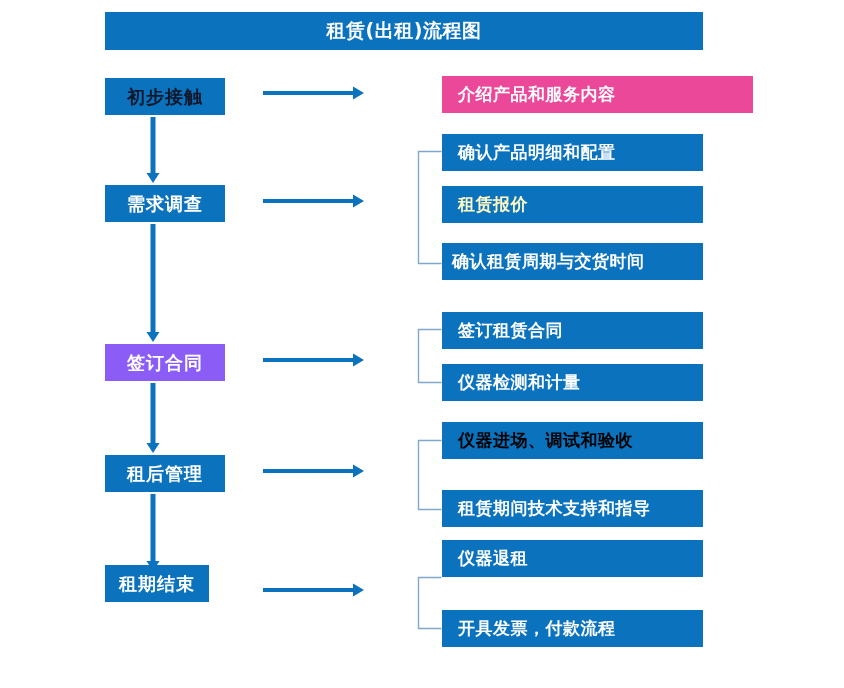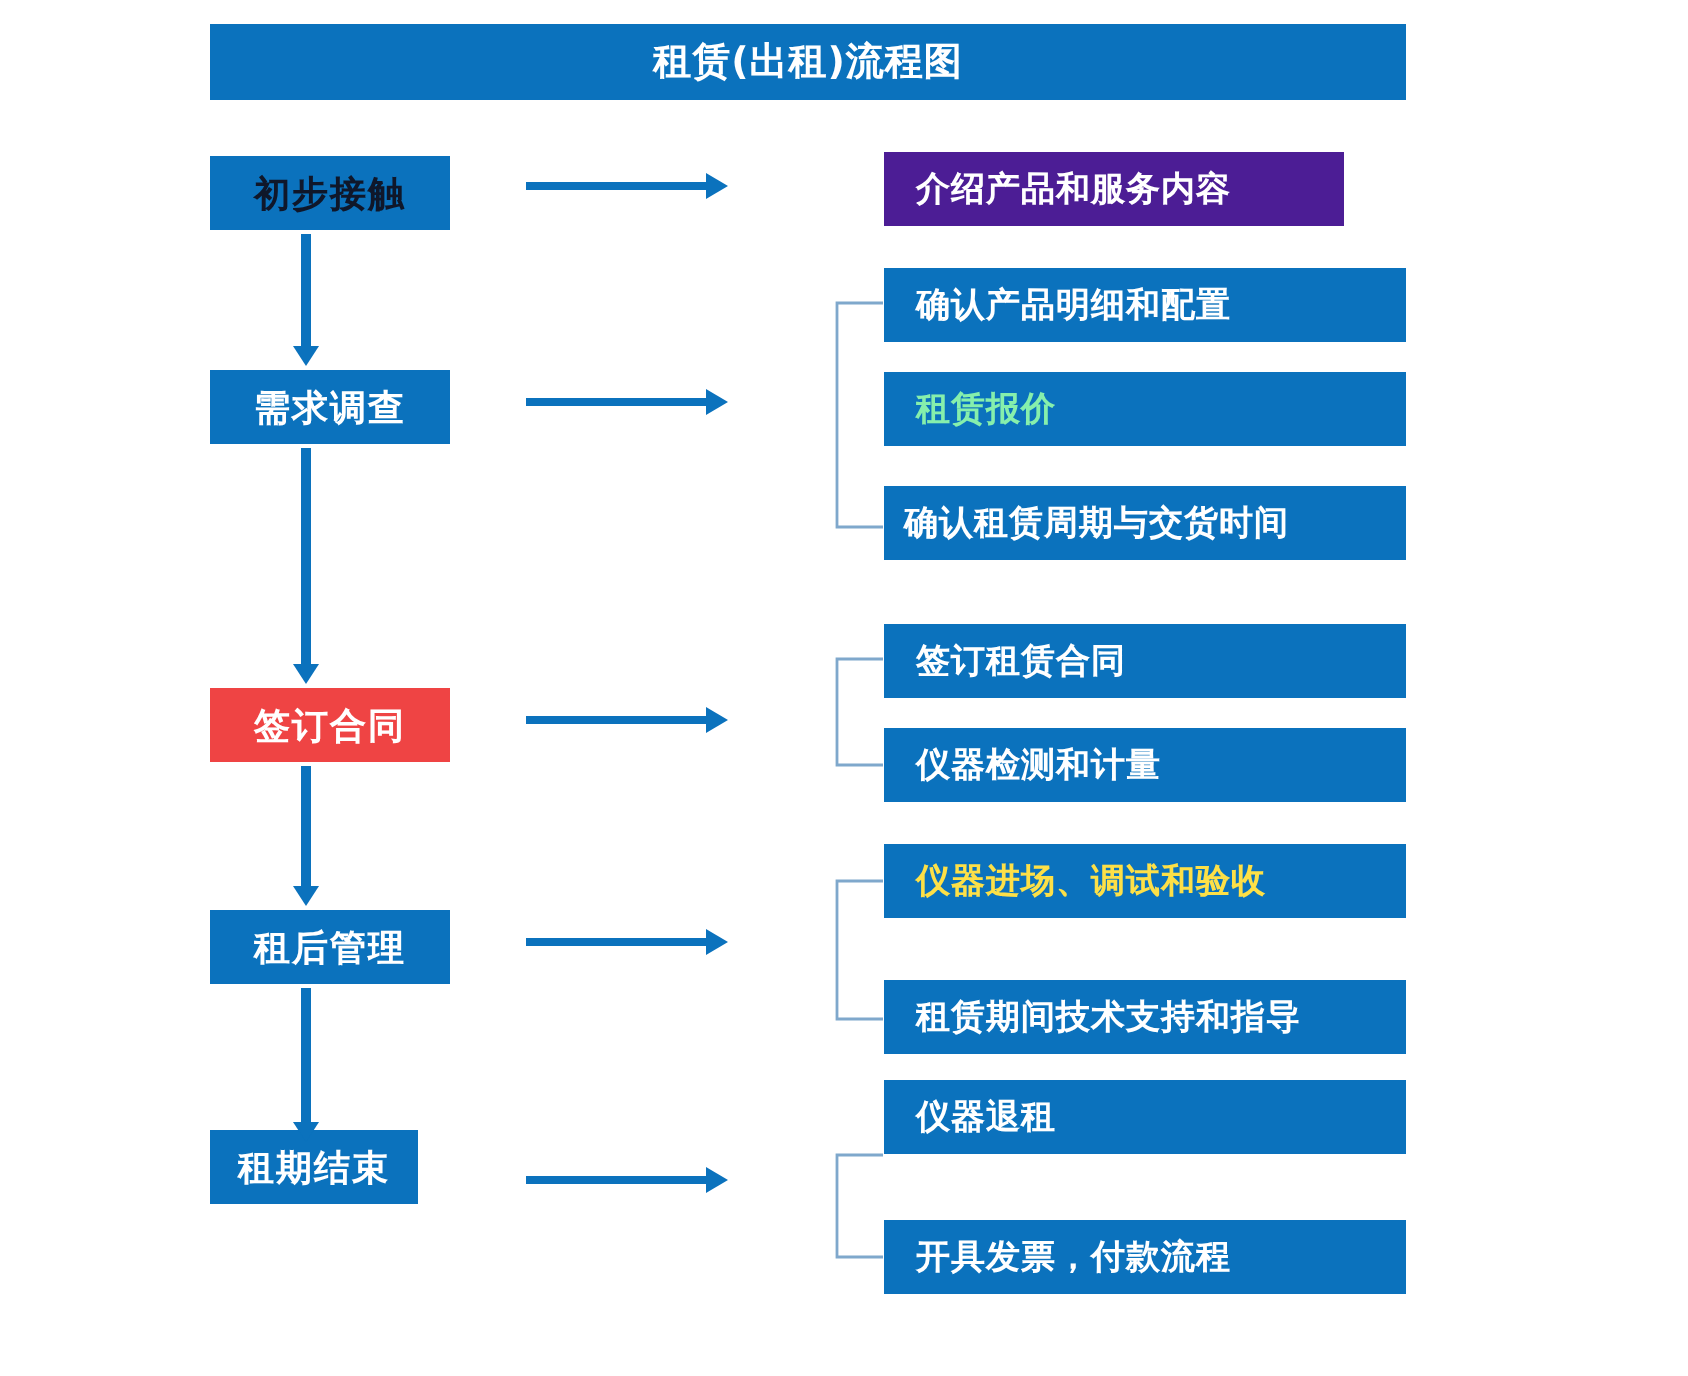--- a/index.html
+++ b/index.html
@@ -77,50 +77,50 @@
 
   <div class="title-bar">租赁(出租)流程图</div>
 
   <div id="layer-stages">
       <div class="stage-box" style="left: 105px; top: 78px; width: 120px; height: 37px; background: rgb(11, 114, 189); color: #0f172a;">
         <span>初步接触</span>
       </div>
       <div class="stage-box" style="left: 105px; top: 185px; width: 120px; height: 37px; background: rgb(11, 114, 189); color: rgb(255, 255, 255);">
         <span>需求调查</span>
       </div>
-      <div class="stage-box" style="left: 105px; top: 344px; width: 120px; height: 37px; background: #ef4444; color: rgb(255, 255, 255);">
+      <div class="stage-box" style="left: 105px; top: 344px; width: 120px; height: 37px; background: #8b5cf6; color: rgb(255, 255, 255);">
         <span>签订合同</span>
       </div>
       <div class="stage-box" style="left: 105px; top: 455px; width: 120px; height: 37px; background: rgb(11, 114, 189); color: rgb(255, 255, 255);">
         <span>租后管理</span>
       </div>
       <div class="stage-box" style="left: 105px; top: 565px; width: 104px; height: 37px; background: rgb(11, 114, 189); color: rgb(255, 255, 255);">
         <span>租期结束</span>
       </div>
     </div>
   <div id="layer-details">
-      <div class="detail-box" style="left: 442px; top: 76px; width: 230px; height: 37px; background: #4c1d95; color: rgb(255, 255, 255); text-align: center;">
+      <div class="detail-box" style="left: 442px; top: 76px; width: 311px; height: 37px; background: #ec4899; color: rgb(255, 255, 255); text-align: center;">
         <span>介绍产品和服务内容</span>
       </div>
       <div class="detail-box" style="left: 442px; top: 134px; width: 261px; height: 37px; background: rgb(11, 114, 189); color: rgb(255, 255, 255);">
         <span>确认产品明细和配置</span>
       </div>
-      <div class="detail-box" style="left: 442px; top: 186px; width: 261px; height: 37px; background: rgb(11, 114, 189); color: #86efac;">
+      <div class="detail-box" style="left: 442px; top: 186px; width: 261px; height: 37px; background: rgb(11, 114, 189); color: #fef9c3;">
         <span>租赁报价</span>
       </div>
       <div class="detail-box" style="left: 442px; top: 243px; width: 261px; height: 37px; background: rgb(11, 114, 189); color: rgb(255, 255, 255); padding-left: 10px;">
         <span>确认租赁周期与交货时间</span>
       </div>
       <div class="detail-box" style="left: 442px; top: 312px; width: 261px; height: 37px; background: rgb(11, 114, 189); color: rgb(255, 255, 255); font-family: Liberation Serif, serif;">
         <span>签订租赁合同</span>
       </div>
       <div class="detail-box" style="left: 442px; top: 364px; width: 261px; height: 37px; background: rgb(11, 114, 189); color: rgb(255, 255, 255);">
         <span>仪器检测和计量</span>
       </div>
-      <div class="detail-box" style="left: 442px; top: 422px; width: 261px; height: 37px; background: rgb(11, 114, 189); color: #fde047;">
+      <div class="detail-box" style="left: 442px; top: 422px; width: 261px; height: 37px; background: rgb(11, 114, 189); color: #000000;">
         <span>仪器进场、调试和验收</span>
       </div>
       <div class="detail-box" style="left: 442px; top: 490px; width: 261px; height: 37px; background: rgb(11, 114, 189); color: rgb(255, 255, 255);">
         <span>租赁期间技术支持和指导</span>
       </div>
       <div class="detail-box" style="left: 442px; top: 540px; width: 261px; height: 37px; background: rgb(11, 114, 189); color: rgb(255, 255, 255);">
         <span>仪器退租</span>
       </div>
       <div class="detail-box" style="left: 442px; top: 610px; width: 261px; height: 37px; background: rgb(11, 114, 189); color: rgb(255, 255, 255);">
         <span>开具发票，付款流程</span>

